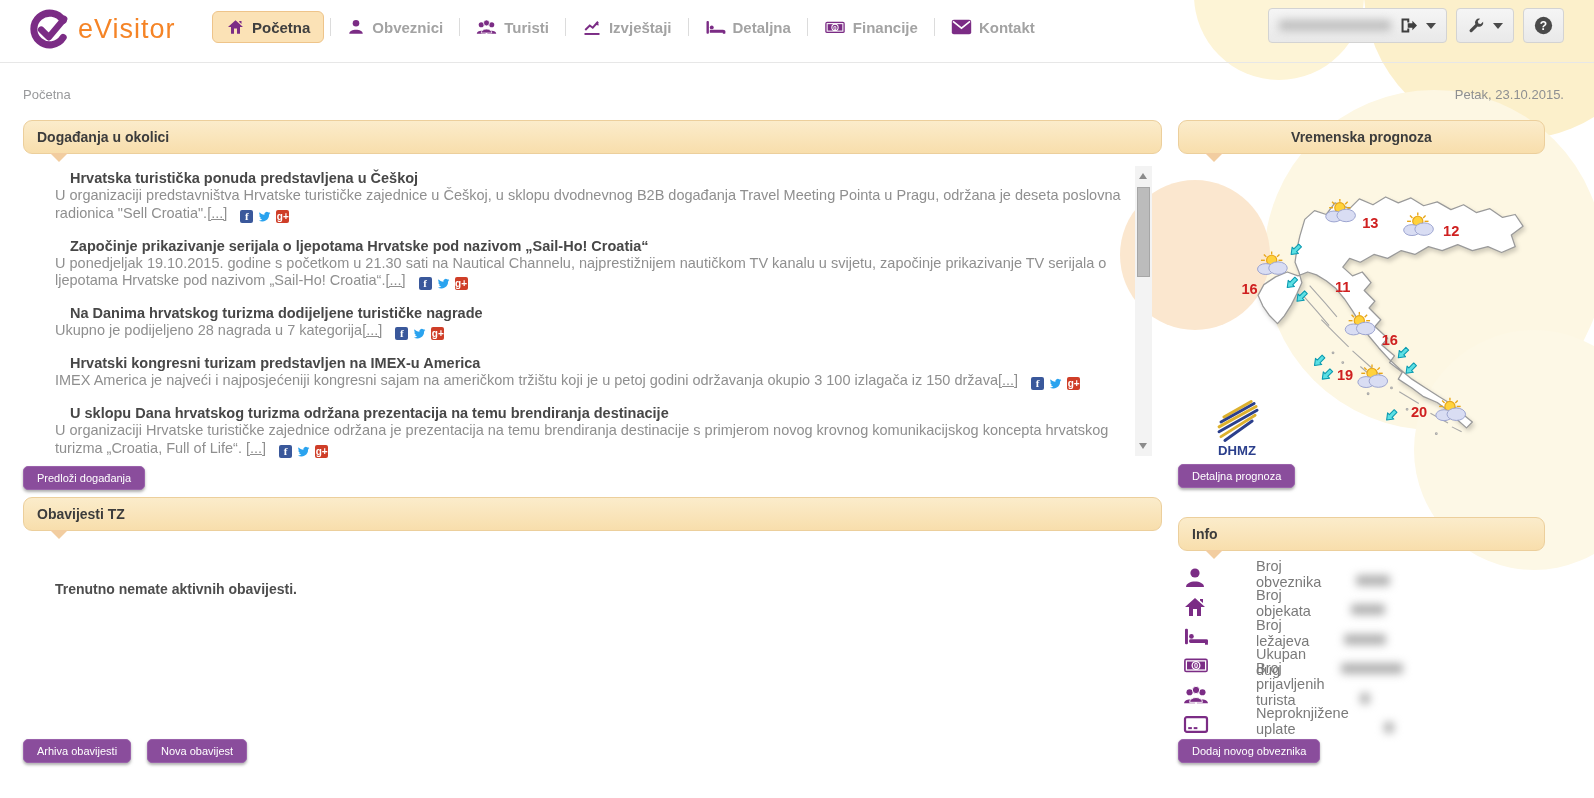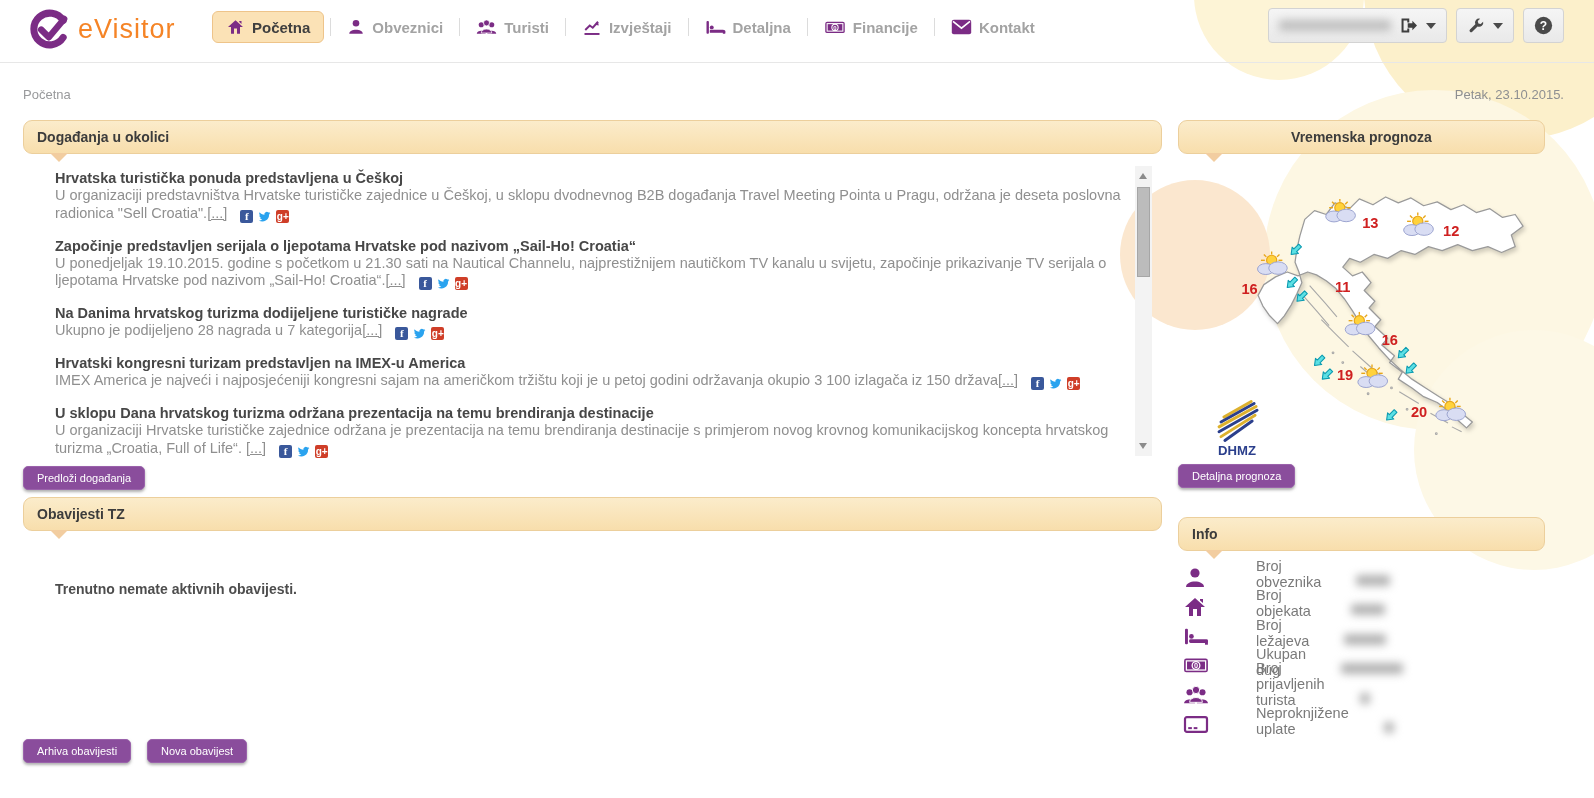--- a/index.html
+++ b/index.html
@@ -48,21 +48,21 @@
                    border-top:9px solid #f2cda0; }
 
   #hd-events   { left:23px;  top:120px; width:1139px; }
   #hd-weather  { left:1178px; top:120px; width:367px; justify-content:center; }
   #hd-notices  { left:23px;  top:497px; width:1139px; }
   #hd-info     { left:1178px; top:517px; width:367px;text-align:center; }
 
   
   #news { left:55px; top:169px; width:1072px; z-index:2; }
   .news-item { margin-bottom:14px; }
-  .news-title { font-size:14.5px; font-weight:bold; color:#474747; line-height:18px; cursor:pointer; }
+  .news-title { font-size:14.5px; font-weight:bold; color:#474747; line-height:18px; cursor:pointer;margin-left:15px; }
   .news-body { font-size:14.5px; color:#8f8f8f; line-height:17.5px; }
   .news-link { color:#8f8f8f; text-decoration:underline; cursor:pointer; }
   .soc { display:inline-flex; gap:5px; margin-left:13px; vertical-align:-2px; }
   .soc span { width:13px; height:13px; display:inline-block; cursor:pointer; }
   .soc .fb { background:#3a589b; border-radius:2px; color:#fff; font-size:11px; font-weight:bold; text-align:center; line-height:13px; font-family:"Liberation Serif",serif;}
   .soc .gp { background:#cf3e28; border-radius:2px; color:#fff; font-size:10px; font-weight:bold; text-align:center; line-height:13px;}
 
   
   #scrollbar { left:1135px; top:166px; width:17px; height:290px; background:#f3f3f3; z-index:2; }
   #scrollbar .arr { position:absolute; left:4px; width:0; height:0; border-left:4.5px solid transparent; border-right:4.5px solid transparent; cursor:pointer;}
@@ -235,21 +235,21 @@
             <span>
               <svg width="13" height="13" viewBox="0 0 16 16">
                 <path d="M15 3.6 c-0.5 0.2 -1 0.4 -1.6 0.5 0.6 -0.4 1 -0.9 1.2 -1.6 -0.5 0.3 -1.1 0.6 -1.8 0.7 A2.9 2.9 0 0 0 7.9 5.9 C5.5 5.8 3.3 4.6 1.9 2.9 a2.9 2.9 0 0 0 0.9 3.9 c-0.5 0 -0.9 -0.1 -1.3 -0.3 0 1.4 1 2.6 2.3 2.9 -0.4 0.1 -0.9 0.1 -1.3 0.1 0.4 1.2 1.5 2 2.7 2.1 A5.8 5.8 0 0 1 1 12.8 a8.2 8.2 0 0 0 12.6 -7.3 c0.6 -0.4 1 -0.9 1.4 -1.5 Z" fill="#2aa3ef"></path>
               </svg>
             </span>
             <span class="gp">g+</span>
           </span></div>
     </div>
 
     <div class="news-item">
-      <div class="news-title">Započinje predstavljen serijala o ljepotama Hrvatske pod nazivom „Sail-Ho! Croatia“</div>
+      <div class="news-title">Započinje prikazivanje serijala o ljepotama Hrvatske pod nazivom „Sail-Ho! Croatia“</div>
       <div class="news-body"><span>U ponedjeljak 19.10.2015. godine s početkom u 21.30 sati na Nautical Channelu, najprestižnijem nautičkom TV kanalu u svijetu, započinje prikazivanje TV serijala o ljepotama Hrvatske pod nazivom „Sail-Ho! Croatia“.</span><span class="news-link">[...]</span><span class="soc">
             <span class="fb">f</span>
             <span>
               <svg width="13" height="13" viewBox="0 0 16 16">
                 <path d="M15 3.6 c-0.5 0.2 -1 0.4 -1.6 0.5 0.6 -0.4 1 -0.9 1.2 -1.6 -0.5 0.3 -1.1 0.6 -1.8 0.7 A2.9 2.9 0 0 0 7.9 5.9 C5.5 5.8 3.3 4.6 1.9 2.9 a2.9 2.9 0 0 0 0.9 3.9 c-0.5 0 -0.9 -0.1 -1.3 -0.3 0 1.4 1 2.6 2.3 2.9 -0.4 0.1 -0.9 0.1 -1.3 0.1 0.4 1.2 1.5 2 2.7 2.1 A5.8 5.8 0 0 1 1 12.8 a8.2 8.2 0 0 0 12.6 -7.3 c0.6 -0.4 1 -0.9 1.4 -1.5 Z" fill="#2aa3ef"></path>
               </svg>
             </span>
             <span class="gp">g+</span>
           </span></div>
     </div>
@@ -297,20 +297,21 @@
   <div id="scrollbar" class="z">
     <span class="arr up"></span>
     <div id="sb-thumb"></div>
     <span class="arr down"></span>
   </div>
 
   <button class="btn" id="btn-suggest">Predloži događanja</button>
   <button class="btn" id="btn-forecast">Detaljna prognoza</button>
   <button class="btn" id="btn-archive">Arhiva obavijesti</button>
   <button class="btn" id="btn-newnotice">Nova obavijest</button>
+  <button class="btn" id="btn-addobv">Dodaj novog obveznika</button>
 
   <div id="notices-msg" class="z">Trenutno nemate aktivnih obavijesti.</div>
 
   <svg id="map" class="z" viewBox="0 0 340 310">
     <g style="filter:drop-shadow(2px 3px 2px rgba(0,0,0,0.18))">
       <path fill="#ffffff" stroke="#9a9a9a" stroke-width="1.3" stroke-linejoin="round" d="M 96 80 L 101 63 L 111 54 L 123 58 L 132 46 L 147 52 L 157 42 L 171 48 L 184 40 L 197 46 L 210 41 L 223 49 L 237 45 L 251 53 L 264 48 L 277 56 L 291 52 L 304 61 L 317 58 L 325 70 L 313 79 L 317 91 L 303 97 L 289 91 L 273 95 L 258 89 L 242 95 L 228 91 L 214 99 L 200 95 L 186 103 L 172 99 L 158 107 L 147 103 L 140 112 L 150 121 L 160 117 L 169 128 L 162 136 L 173 147 L 167 154 L 179 166 L 173 173 L 186 185 L 180 192 L 193 203 L 188 210 L 201 220 L 197 227 L 211 236 L 223 245 L 237 251 L 249 260 L 259 270 L 267 277 L 273 271 L 262 262 L 252 253 L 239 245 L 225 236 L 211 227 L 199 217 L 187 206 L 177 195 L 167 183 L 158 170 L 150 157 L 142 145 L 133 134 L 123 126 L 113 120 L 104 117 L 94 121 L 83 117 L 71 122 L 59 130 L 53 141 L 58 152 L 65 162 L 73 170 L 80 162 L 87 151 L 93 139 L 98 128 L 95 117 L 91 107 L 93 93 Z"></path>
     </g>
 
     <g stroke="#a8a8a8" stroke-width="1.1" fill="none">
       <path d="M 106 131 L 122 149 L 134 163"></path>

